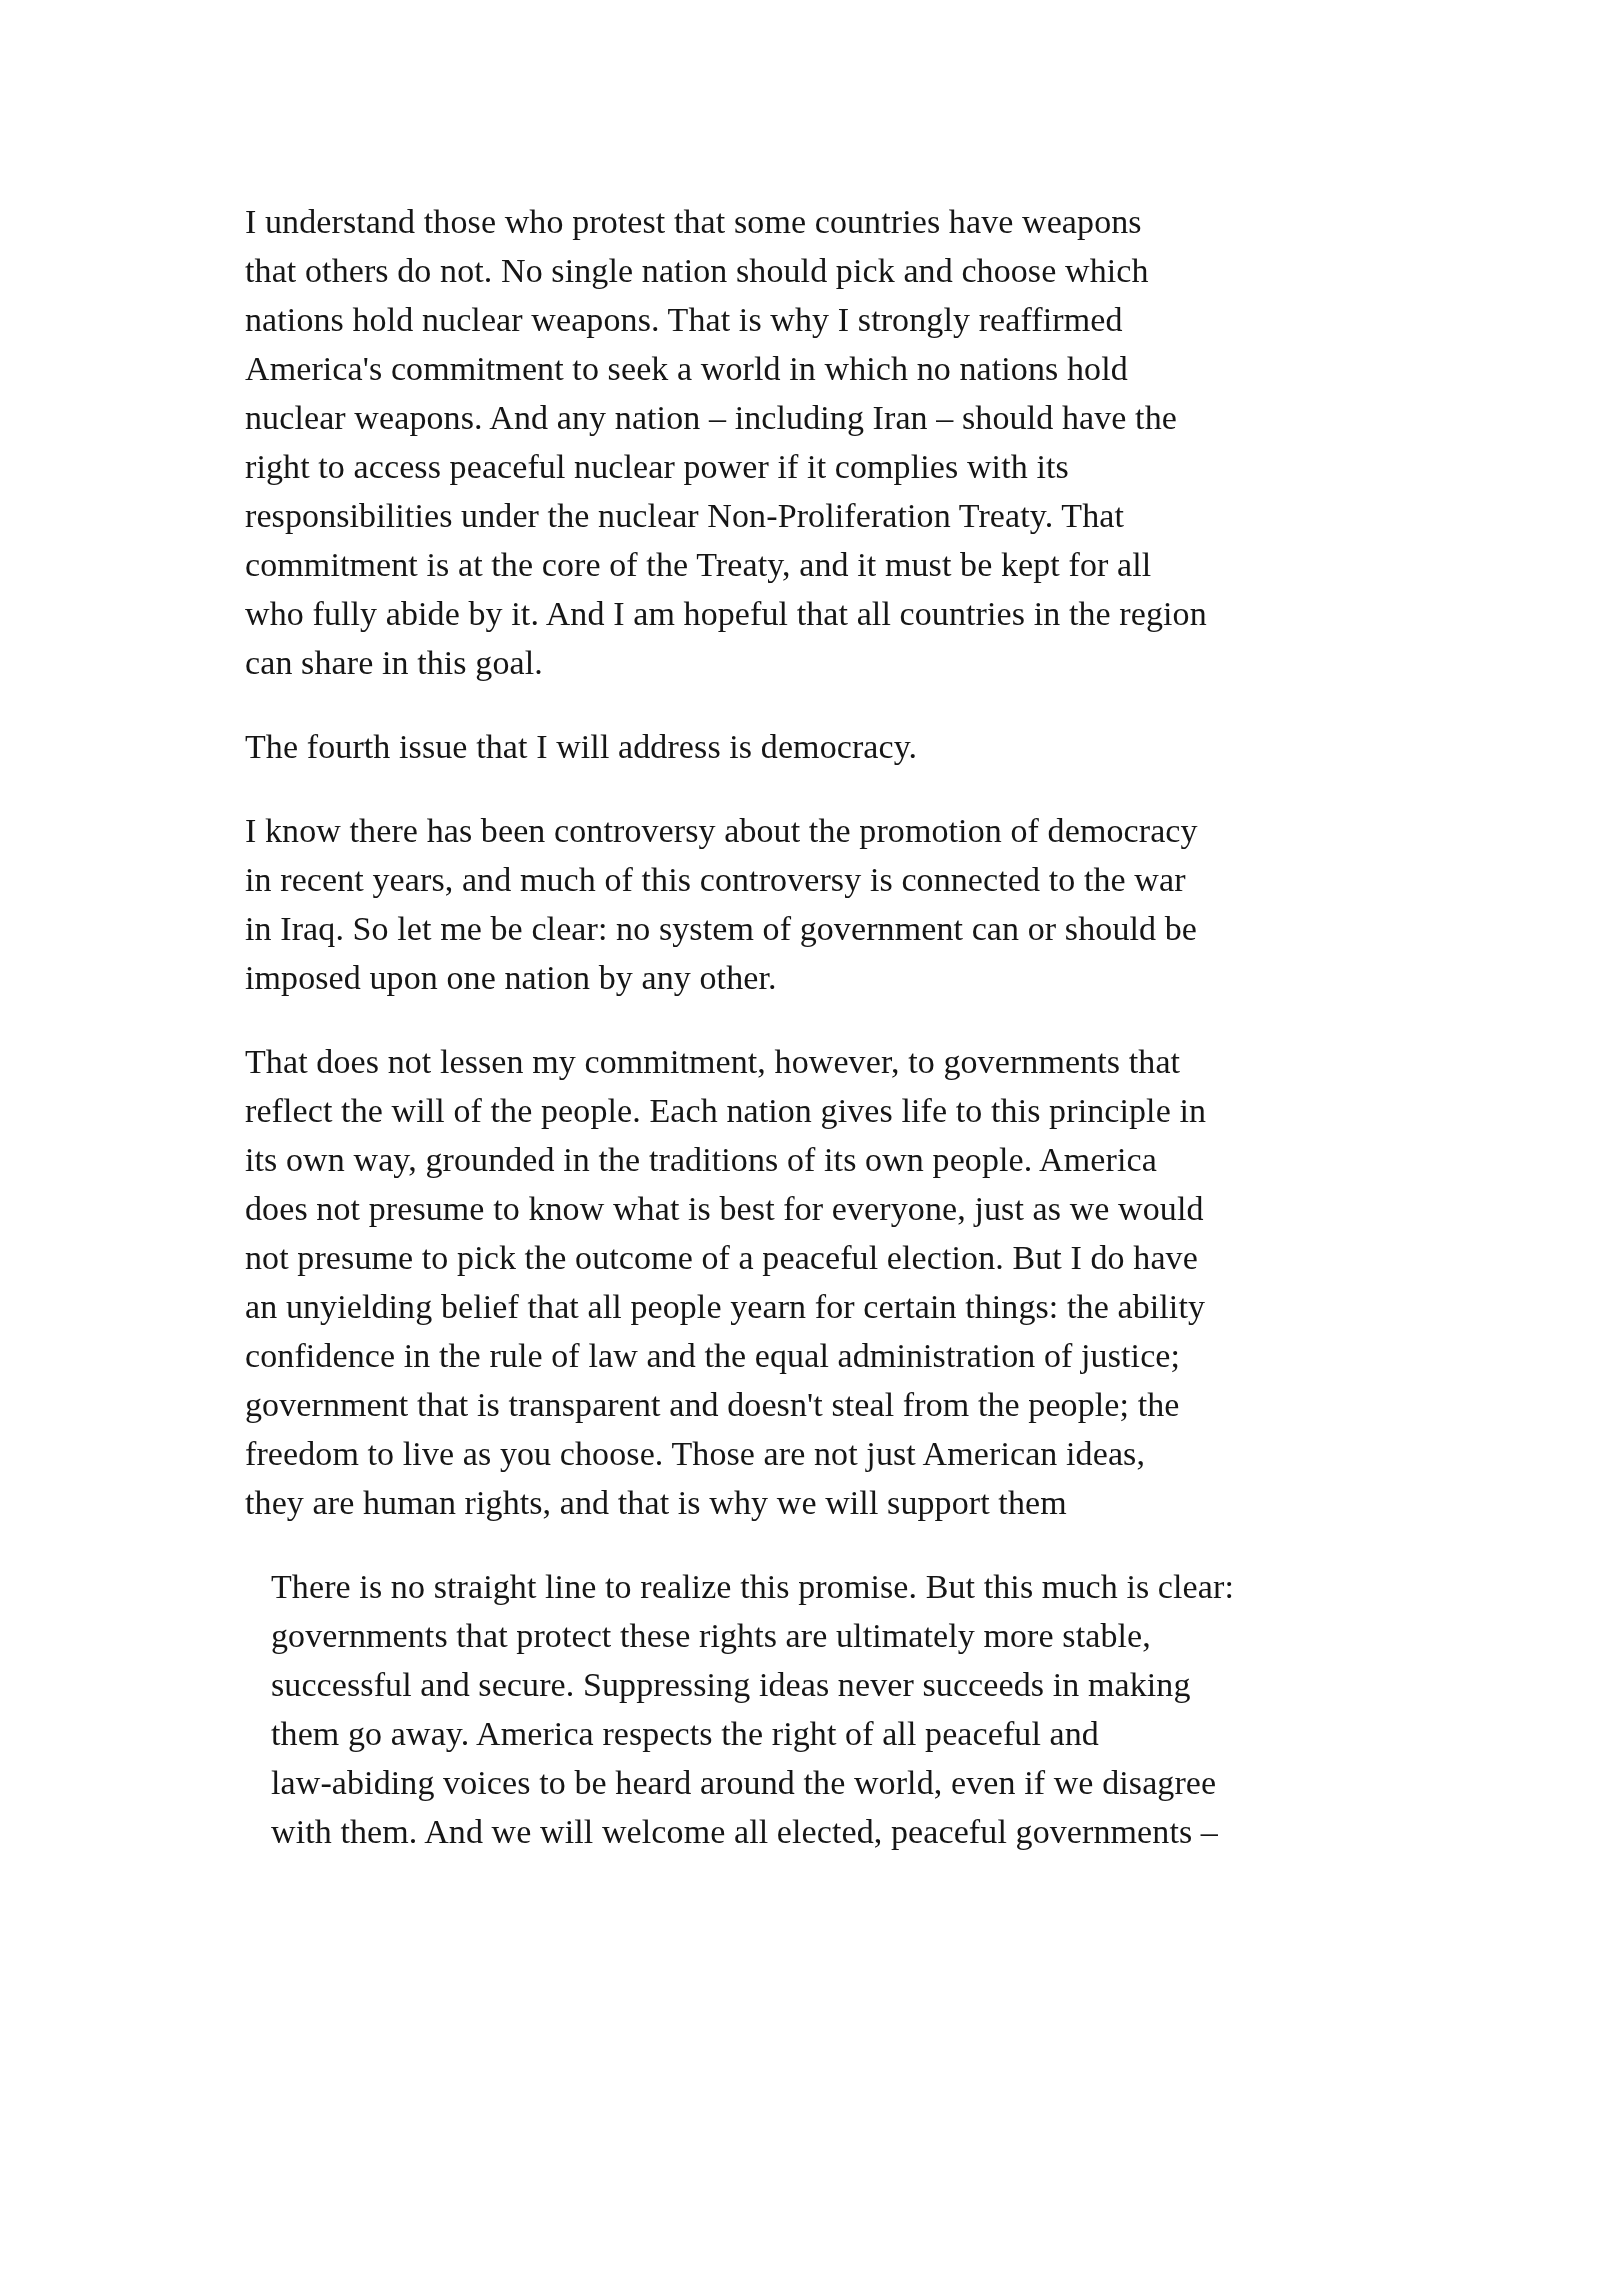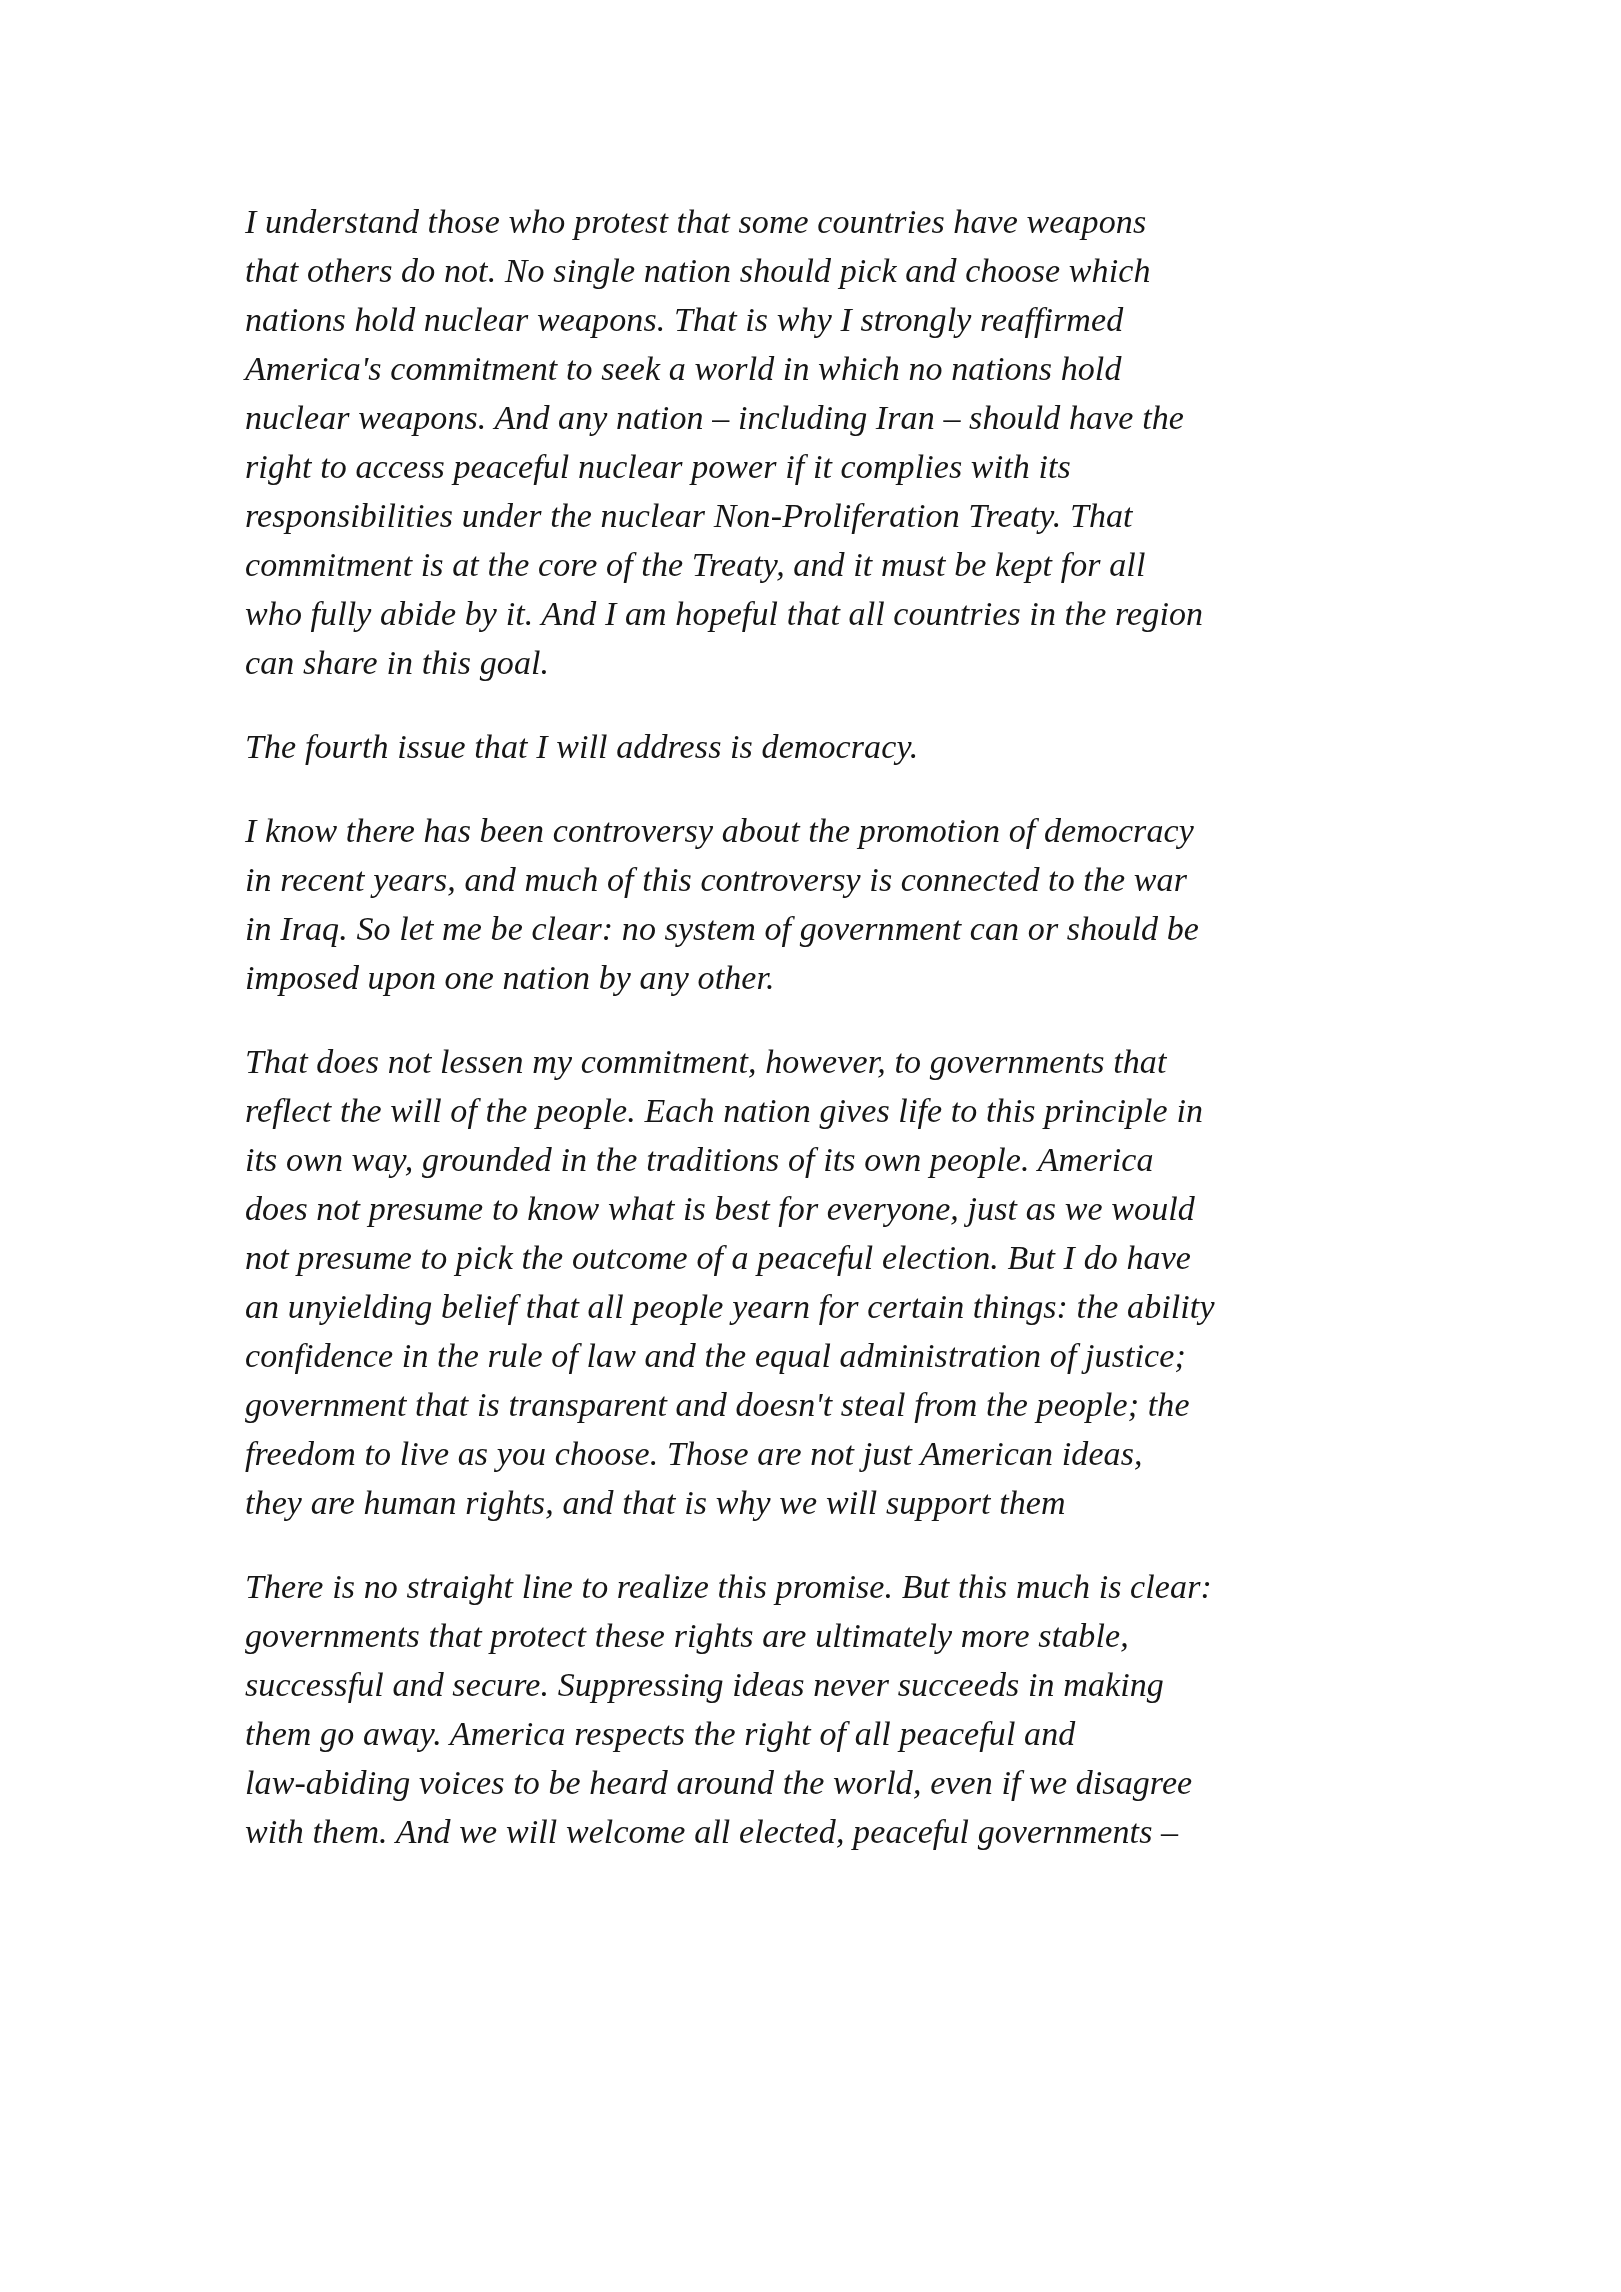--- a/index.html
+++ b/index.html
@@ -7,37 +7,37 @@
     padding: 0;
     background: #ffffff;
   }
   .page {
     position: relative;
     width: 1621px;
     height: 2281px;
     background: #ffffff;
     overflow: hidden;
     font-family: "Liberation Serif", "DejaVu Serif", serif;
-    font-style: italic;
   }
   .content {
     position: absolute;
     left: 245px;
     top: 197px;
     width: 1157px;
   }
   .content p {
     margin: 0 0 35px 0;
     padding: 0;
     font-size: 34px;
     line-height: 49px;
     letter-spacing: 0.1px;
   }
   .content p:last-child {
     margin-bottom: 0;
+    margin-left: 26px;
   }
   .line {
     display: block;
     white-space: pre;
   }
 </style>
 </head>
 <body>
 
 <div class="page" style="background: rgb(255, 255, 255);">

